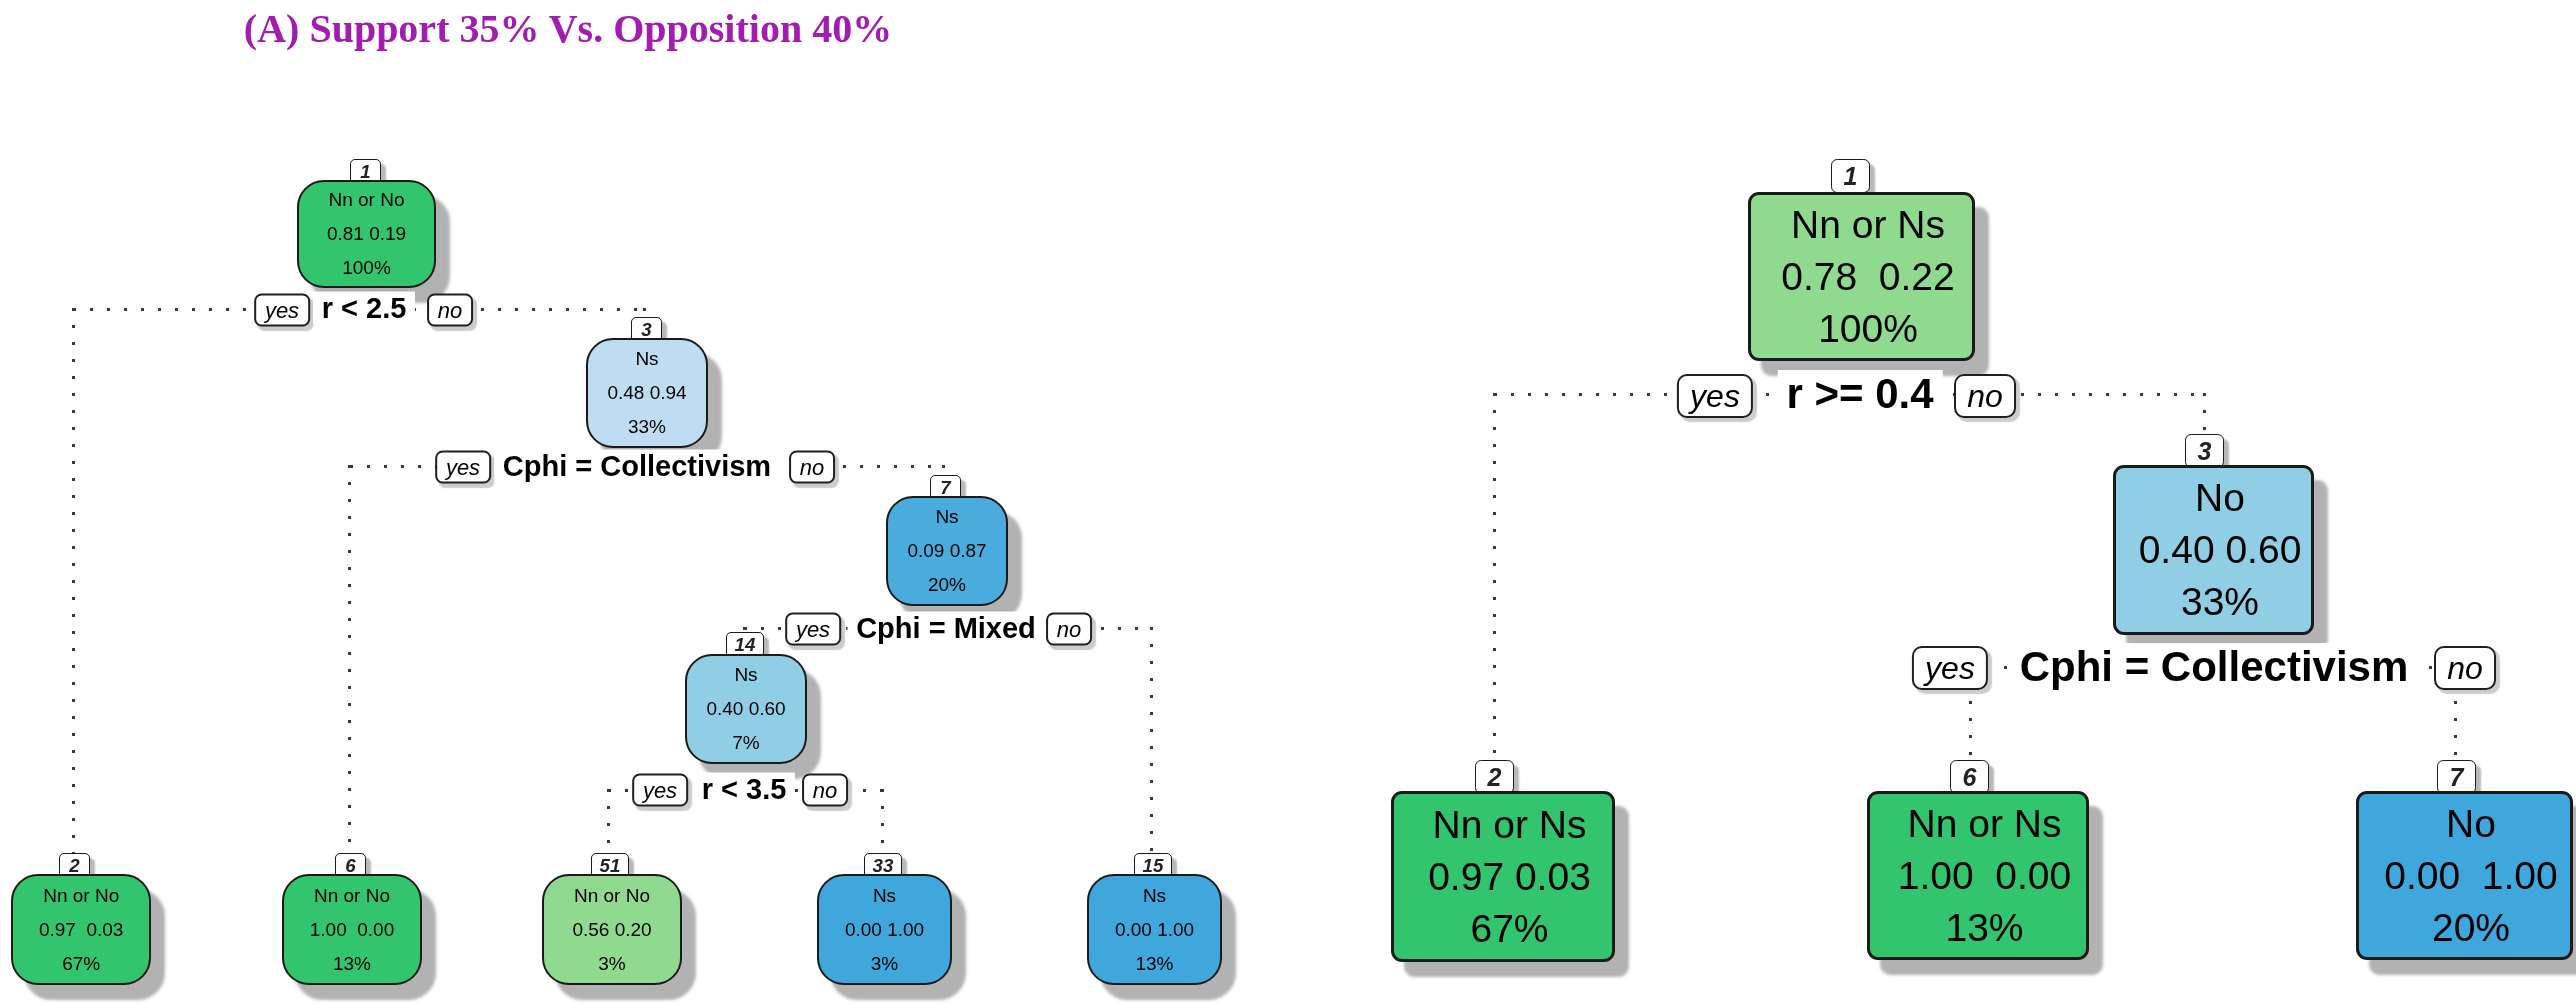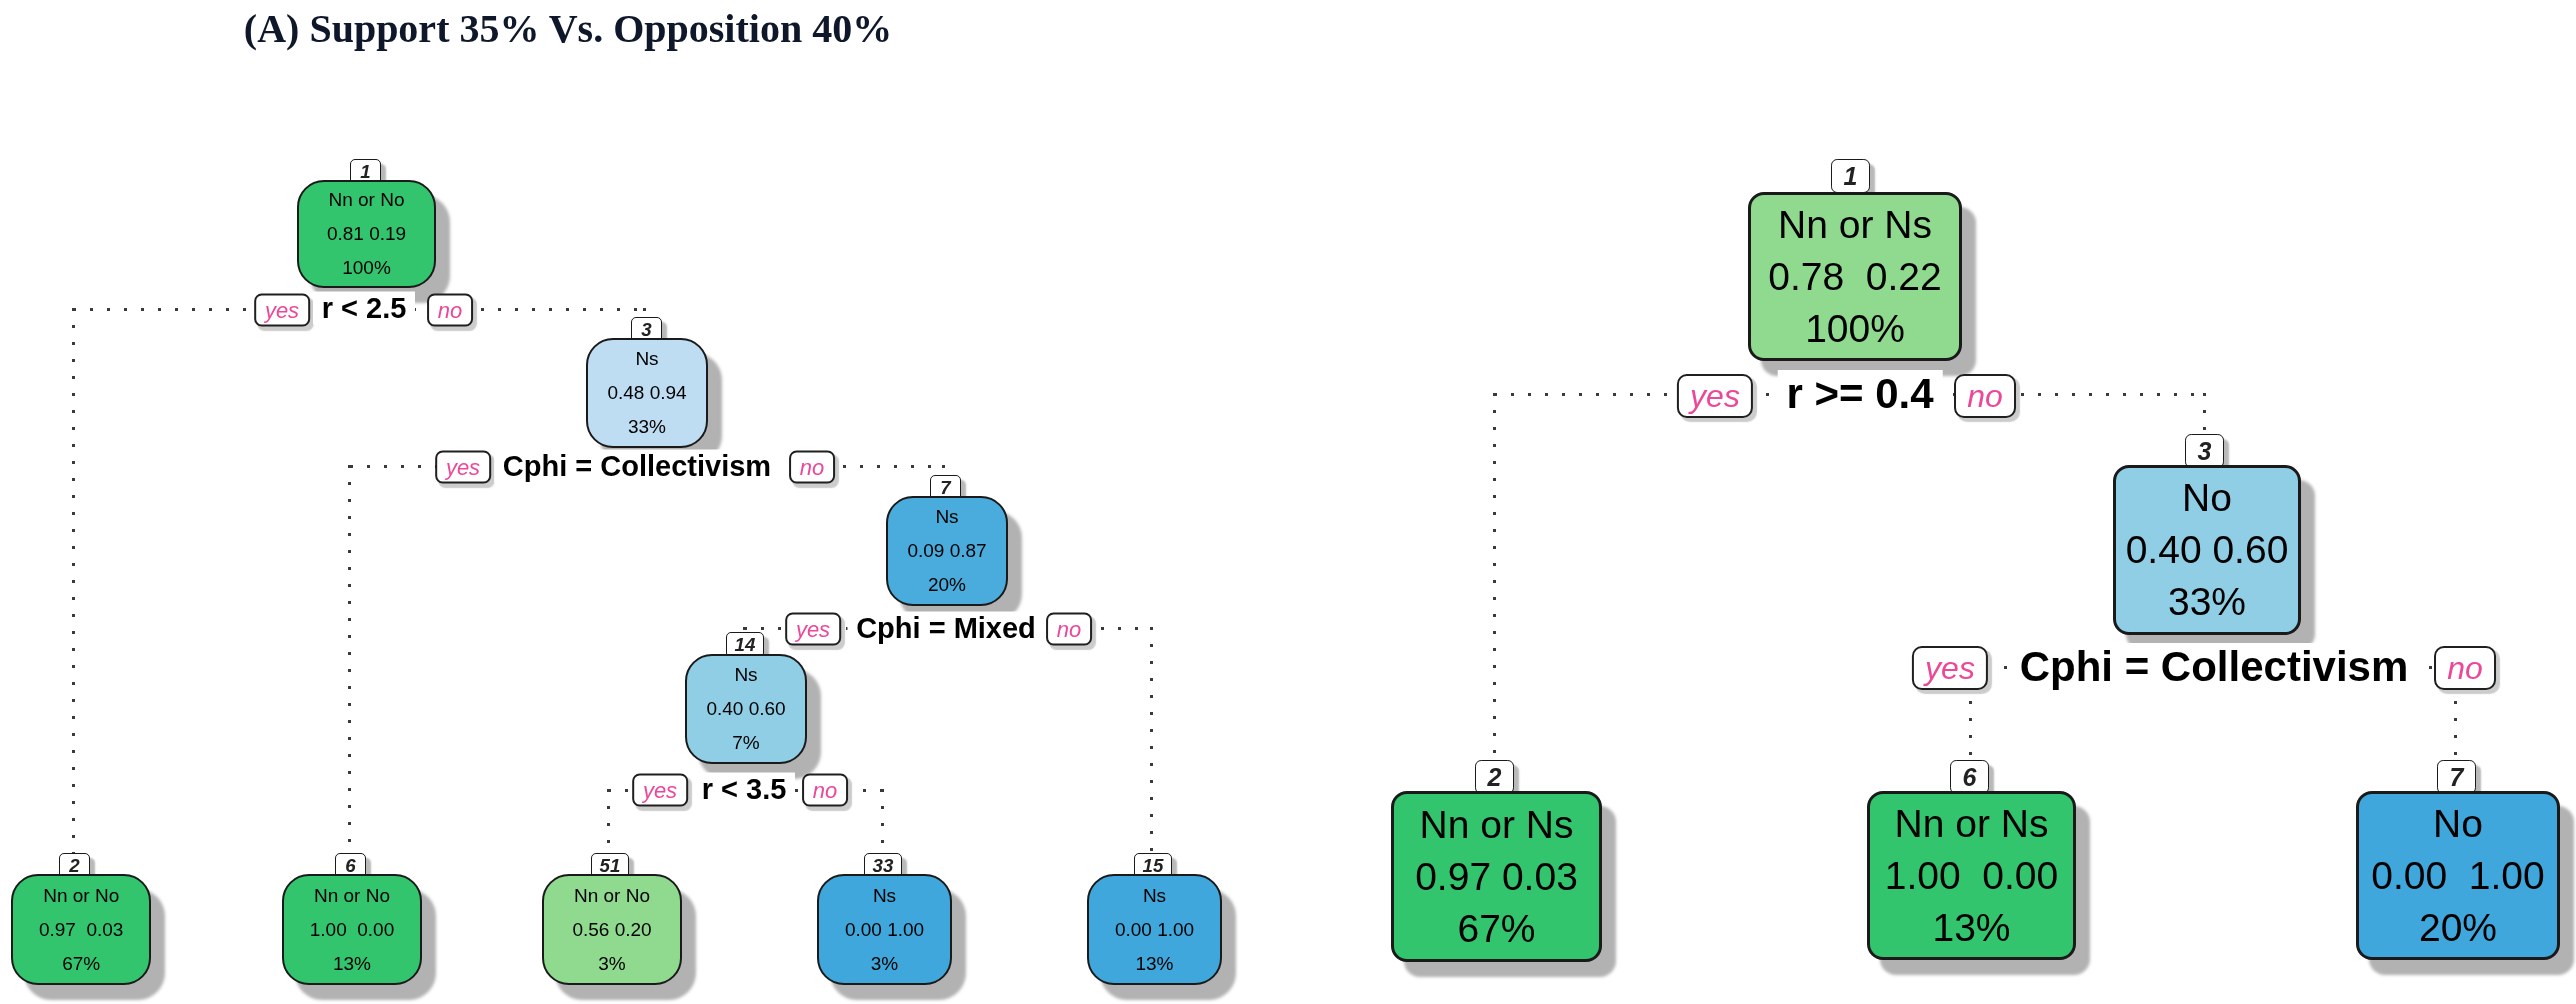--- a/index.html
+++ b/index.html
@@ -1,44 +1,44 @@
 <!DOCTYPE html>
 <html style="font-size:10px"><head>
 <meta charset="utf-8">
 <style>
   html,body{margin:0;padding:0;background:#fff;}
   #figure{position:relative;width:2576px;height:1004px;background:#fff;overflow:hidden;
           font-family:"Liberation Sans",sans-serif;}
   .title{position:absolute;transform:translateX(-50%);font-family:"Liberation Serif",serif;
-         font-weight:bold;font-size:40px;color:#0f172a;white-space:nowrap;z-index:5;}
+         font-weight:bold;font-size:40px;color:#a21caf;white-space:nowrap;z-index:5;}
   
   .hline{position:absolute;height:3.1px;z-index:1;
          background:repeating-linear-gradient(to right,#3a3a3a 0 3.1px,transparent 3.1px 17px);}
   .vline{position:absolute;width:3.1px;z-index:1;
          background:repeating-linear-gradient(to bottom,#3a3a3a 0 3.1px,transparent 3.1px 17px);}
   
   .node{position:absolute;border:2.5px solid #1a1a1a;z-index:3;display:flex;flex-direction:column;
         align-items:center;justify-content:center;color:#000;text-align:center;
         box-shadow:13.7px 15px 3.1px #b2b2b2;}
   .tree-a .node{border-radius:27px;font-size:19px;line-height:34px;justify-content:center;}
-  .tree-b .node{border-radius:16px;font-size:39px;line-height:52px;border-width:3.1px;}
+  .tree-b .node{border-radius:11px;font-size:39px;line-height:52px;border-width:3.1px;padding-left:13px;}
   .node .probs{white-space:pre;}
   
   .badge{position:absolute;background:#fff;border:1.9px solid #1a1a1a;border-radius:5px;z-index:2;
          display:flex;align-items:center;justify-content:center;font-style:italic;font-weight:bold;
          color:#222;box-shadow:5px 5.6px 1.9px #b9b9b9;}
   .tree-a .badge{font-size:18.7px;}
   .tree-b .badge{font-size:25px;border-radius:6.2px;}
   
   .cond{position:absolute;transform:translate(-50%,-50%);background:#fff;padding:0 8.7px;
         font-weight:bold;color:#000;white-space:nowrap;z-index:4;}
   .tree-a .cond{font-size:29px;}
   .tree-b .cond{font-size:42px;}
   .yn{position:absolute;transform:translate(-50%,-50%);background:#fff;border:2.5px solid #1f1f1f;
-      font-style:italic;color:#ec4899;z-index:4;display:flex;align-items:center;justify-content:center;
+      font-style:italic;color:#000000;z-index:4;display:flex;align-items:center;justify-content:center;
       box-shadow:3.1px 3.7px 1.2px #cccccc;}
   .tree-a .yn{font-size:22px;border-radius:7.5px;height:29px;padding:0 8.7px;}
   .tree-b .yn{font-size:32px;border-radius:10px;height:40px;padding:0 11.2px;}
 </style>
 </head>
 <body>
 
 <div id="figure">
 
   <div class="title" style="left:568px;top:5px;">(A) Support 35% Vs. Opposition 40%</div>

